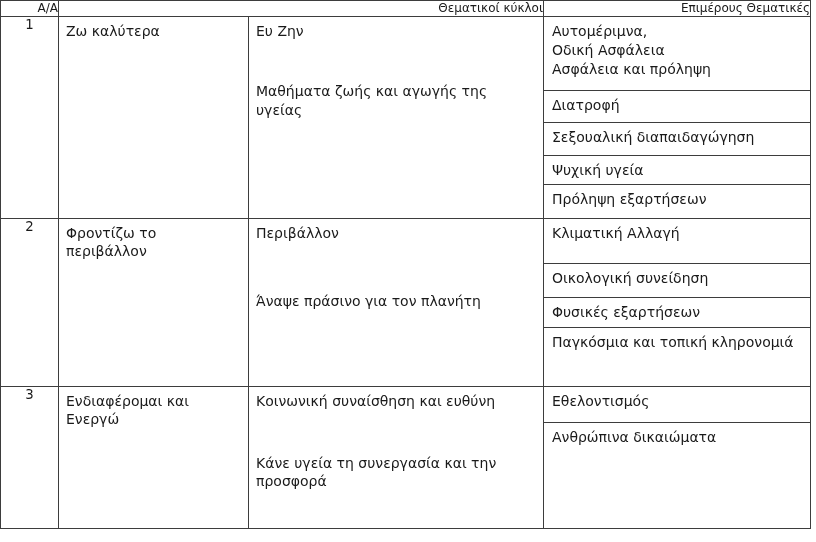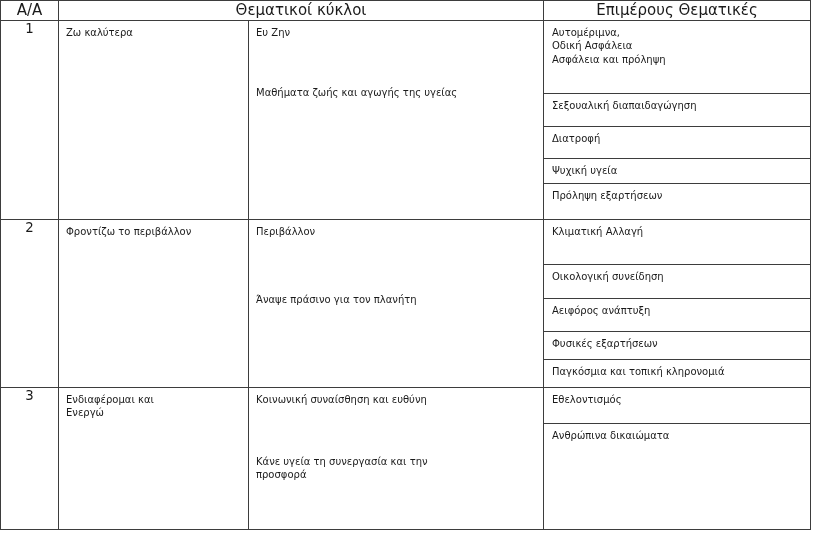--- a/index.html
+++ b/index.html
@@ -27,27 +27,27 @@
     background: #ffffff;
   }
   table.matrix td, table.matrix th {
     border: 1px solid #3d3d3d;
     padding: 0;
     vertical-align: top;
     background: #ffffff;
   }
   .cell-pad {
     padding: 5px 7px 4px 7px;
-    font-size: 10px;
+    font-size: 14px;
     line-height: 1.33;
     color: #1a1a1a;
   }
   .hdr {
-    text-align: center;
-    font-size: 15px;
+    text-align: right;
+    font-size: 12px;
     line-height: 1.25;
     padding: 7px 4px 7px 4px;
     color: #1a1a1a;
     font-weight: normal;
   }
   .idx {
     text-align: center;
     vertical-align: middle;
     font-size: 13.3px;
     color: #1a1a1a;
@@ -79,21 +79,21 @@
     border-bottom: 1px solid #3d3d3d;
     padding: 0;
     vertical-align: top;
     background: #ffffff;
   }
   table.sub tr:last-child td {
     border-bottom: 0;
   }
   .sub-pad {
     padding: 5px 7px 5px 8px;
-    font-size: 10px;
+    font-size: 14px;
     line-height: 1.34;
     color: #1a1a1a;
   }
   .multi {
     white-space: pre-line;
   }
 </style>
 </head>
 <body>
 
@@ -140,28 +140,28 @@
         <td>
           <table class="sub">
             <tbody>
                 <tr style="height:73px">
                   <td>
               <div class="sub-pad multi">Αυτομέριμνα,
 Οδική Ασφάλεια
 Ασφάλεια και πρόληψη</div>
             </td>
                 </tr>
+            <tr style="height:32px">
+                  <td>
+              <div class="sub-pad multi">Διατροφή</div>
+            </td>
+                </tr>
             <tr style="height:33px">
                   <td>
               <div class="sub-pad multi">Σεξουαλική διαπαιδαγώγηση</div>
-            </td>
-                </tr>
-            <tr style="height:32px">
-                  <td>
-              <div class="sub-pad multi">Διατροφή</div>
             </td>
                 </tr>
             <tr>
                   <td>
               <div class="sub-pad multi">Ψυχική υγεία</div>
             </td>
                 </tr>
             <tr style="height:33px">
                   <td>
               <div class="sub-pad multi">Πρόληψη εξαρτήσεων</div>
@@ -201,25 +201,20 @@
                 <tr style="height:45px">
                   <td>
               <div class="sub-pad multi">Κλιματική Αλλαγή</div>
             </td>
                 </tr>
             <tr style="height:34px">
                   <td>
               <div class="sub-pad multi">Οικολογική συνείδηση</div>
             </td>
                 </tr>
-            <tr style="height:33px">
-                  <td>
-              <div class="sub-pad multi">Αειφόρος ανάπτυξη</div>
-            </td>
-                </tr>
             <tr style="height:28px">
                   <td>
               <div class="sub-pad multi">Φυσικές εξαρτήσεων</div>
             </td>
                 </tr>
             <tr>
                   <td>
               <div class="sub-pad multi">Παγκόσμια και τοπική κληρονομιά</div>
             </td>
                 </tr>

